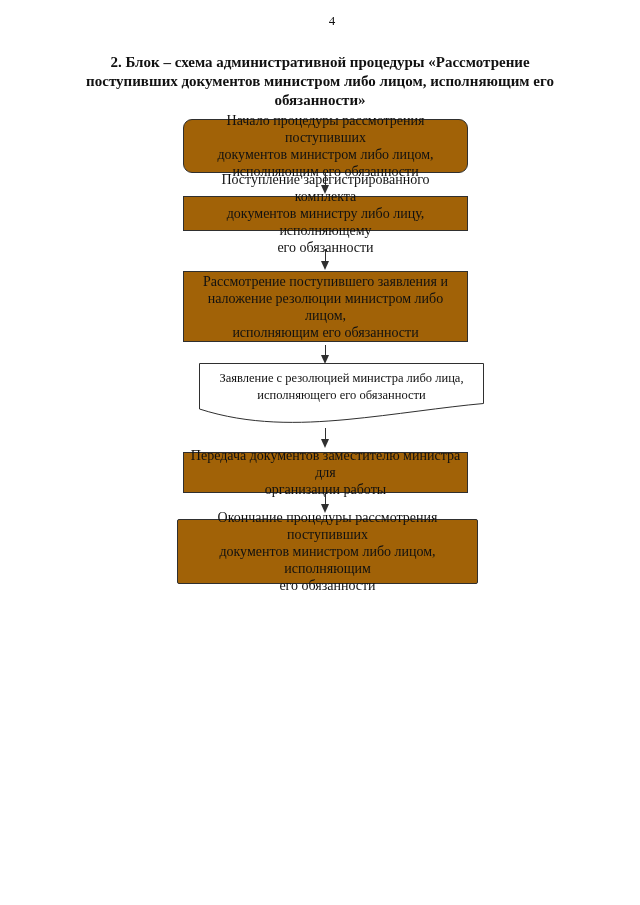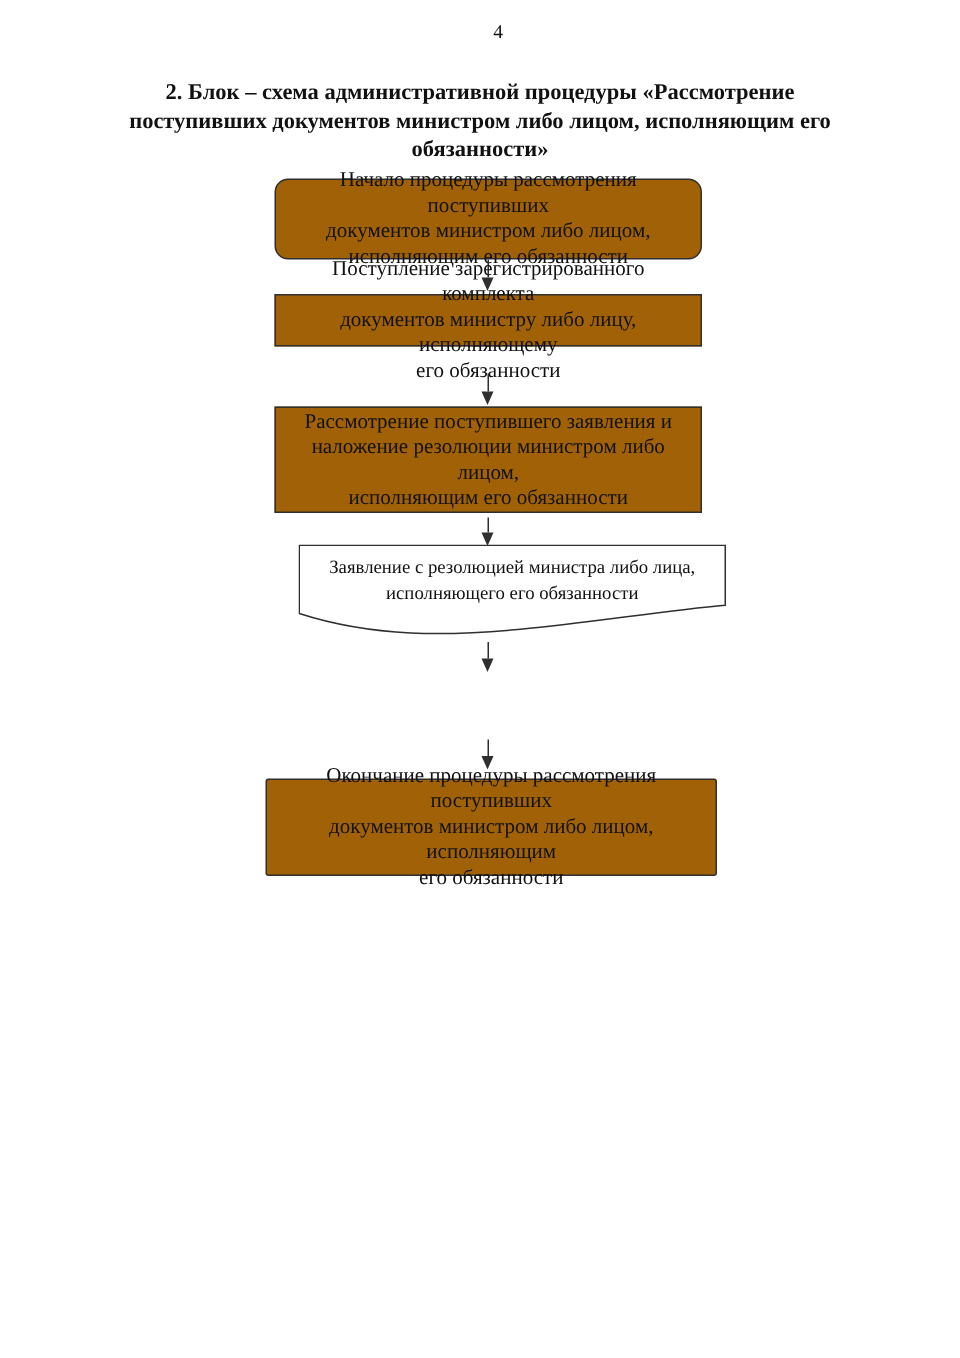--- a/index.html
+++ b/index.html
@@ -108,20 +108,24 @@
     </svg>
     <div class="doc-text">Заявление с резолюцией министра либо лица,
 исполняющего его обязанности</div>
   </div>
 
   <div class="flow-arrow" style="left:320px; top:428px; height:20px;">
     <div class="shaft"></div>
     <div class="head"></div>
   </div>
 
+  <div class="node" style="left:183px; top:452px; width:285px; height:41px;">
+    <span>Передача документов заместителю министра для
+организации работы</span>
+  </div>
 
   <div class="flow-arrow" style="left:320px; top:493px; height:20px;">
     <div class="shaft"></div>
     <div class="head"></div>
   </div>
 
   <div class="node terminator-end" style="left:177px; top:519px; width:301px; height:65px;">
     <span>Окончание процедуры рассмотрения поступивших
 документов министром либо лицом, исполняющим
 его обязанности</span>

